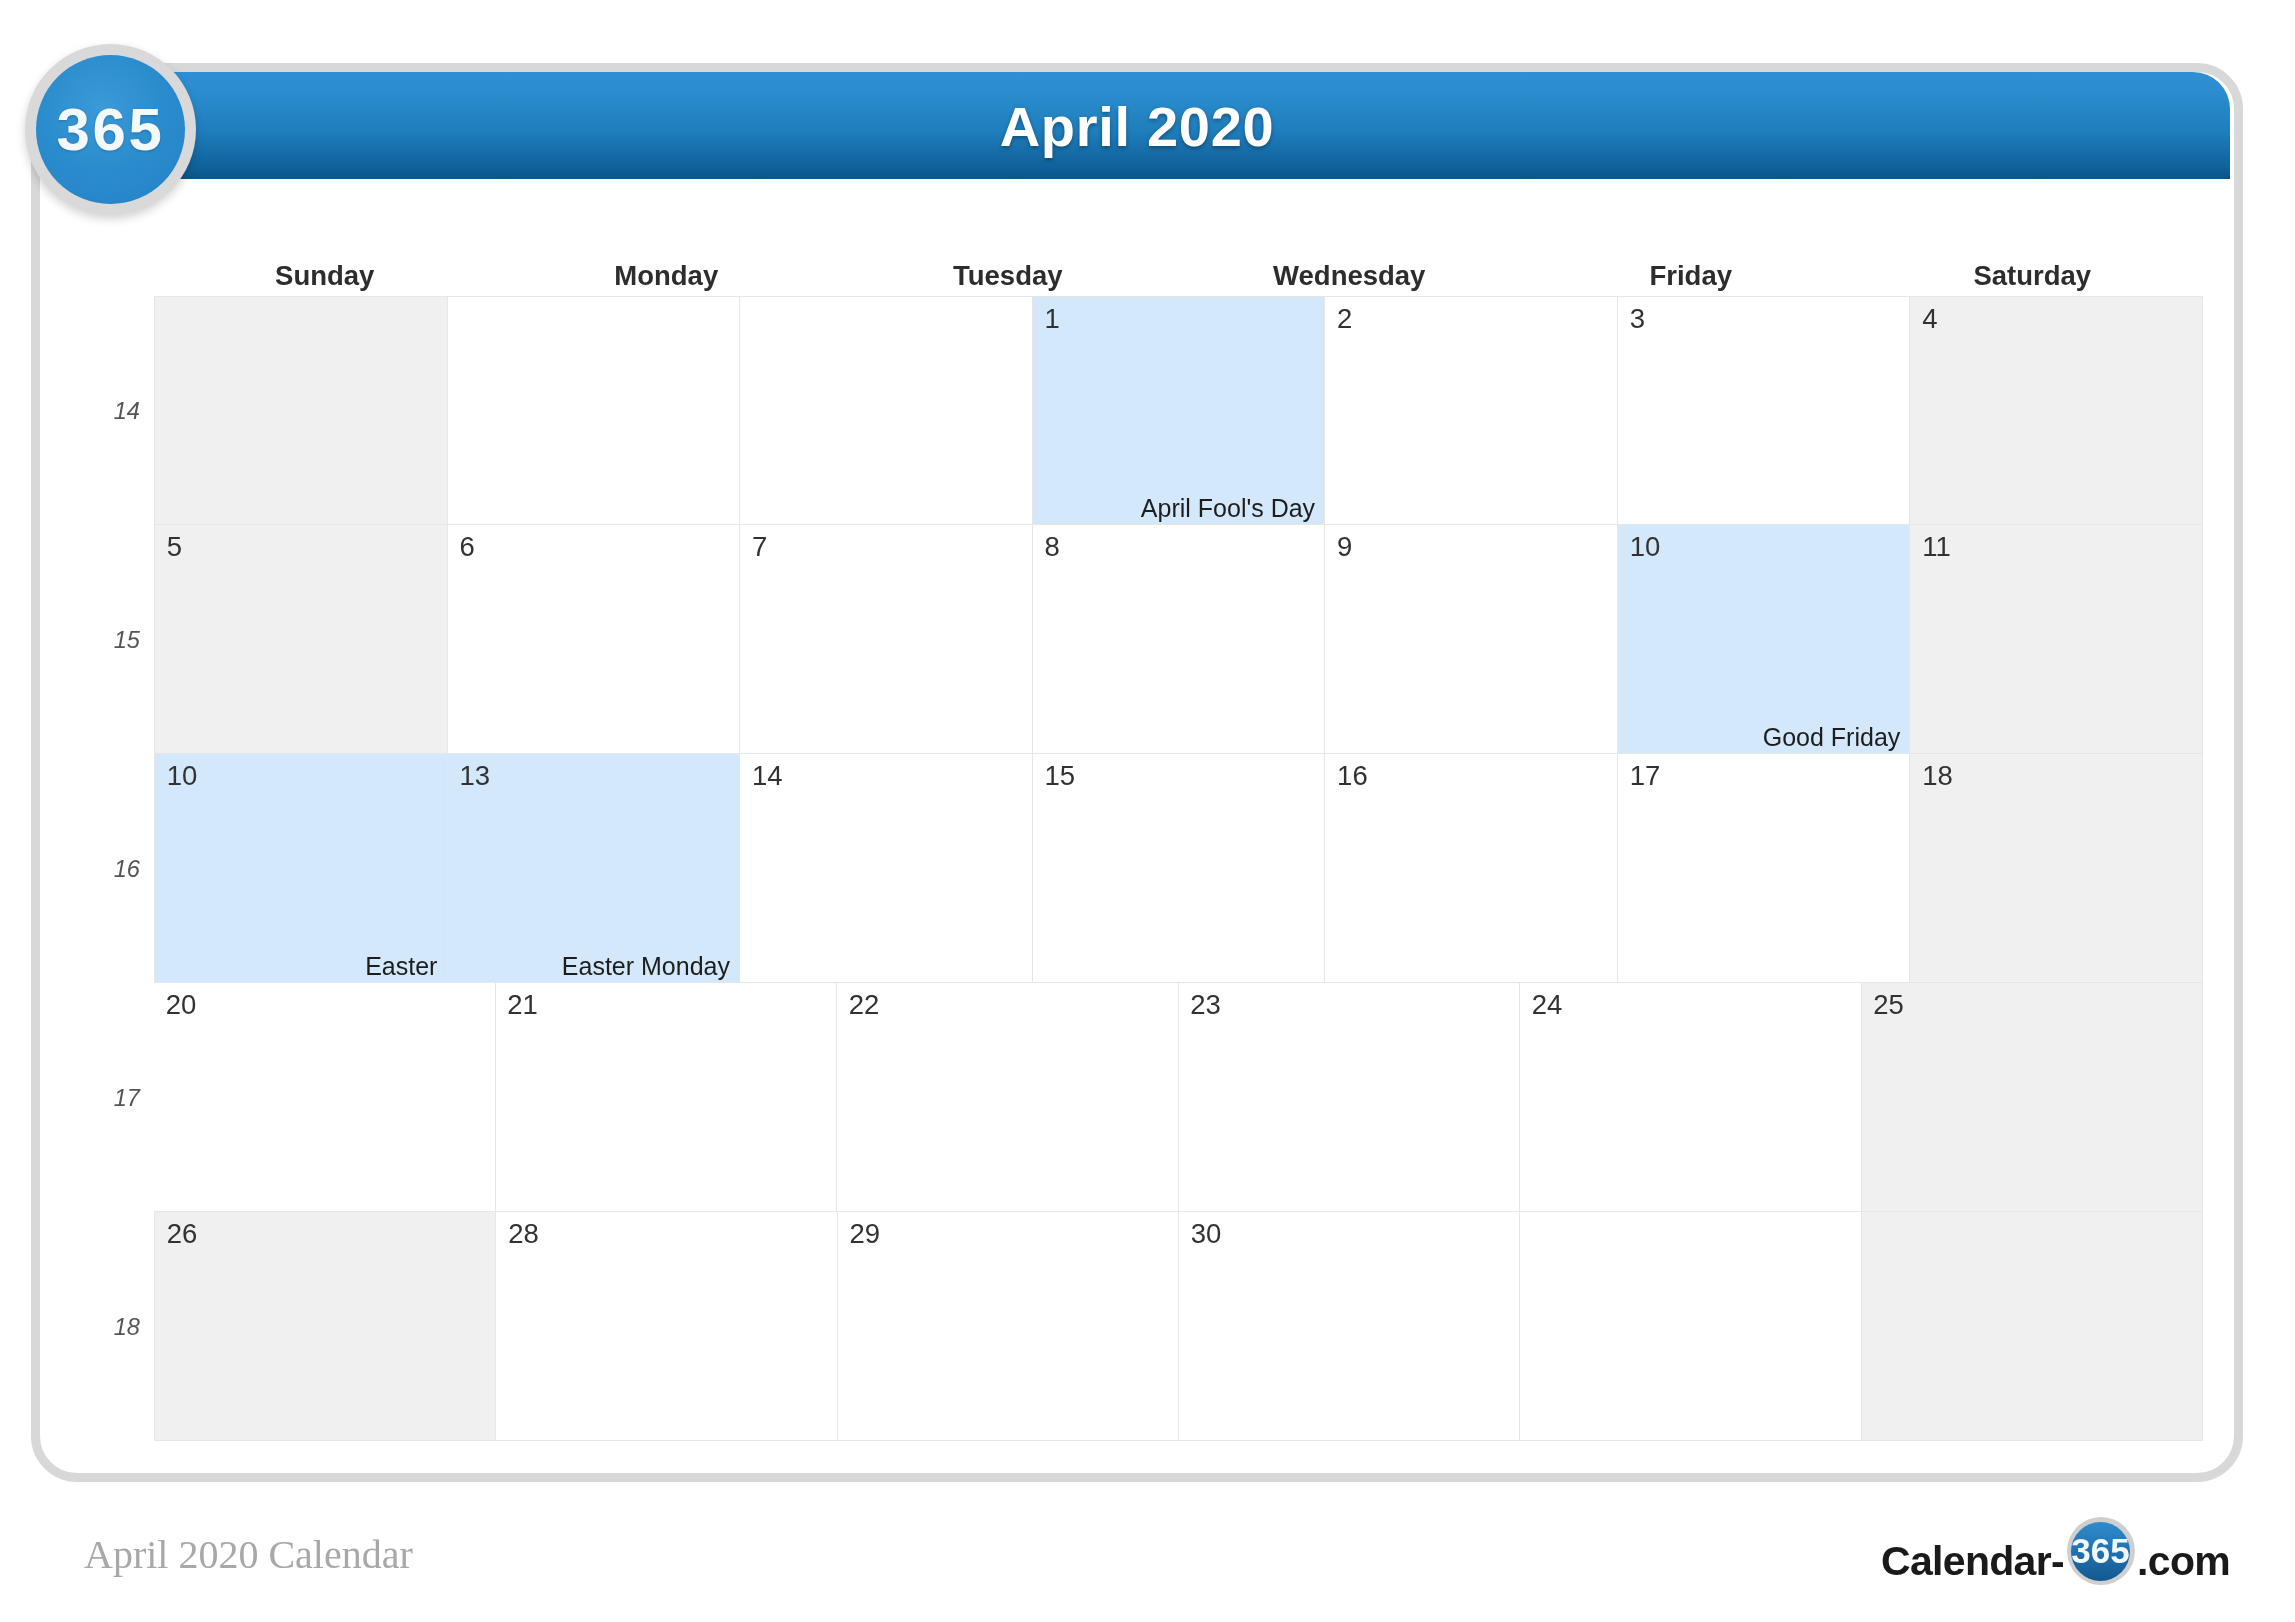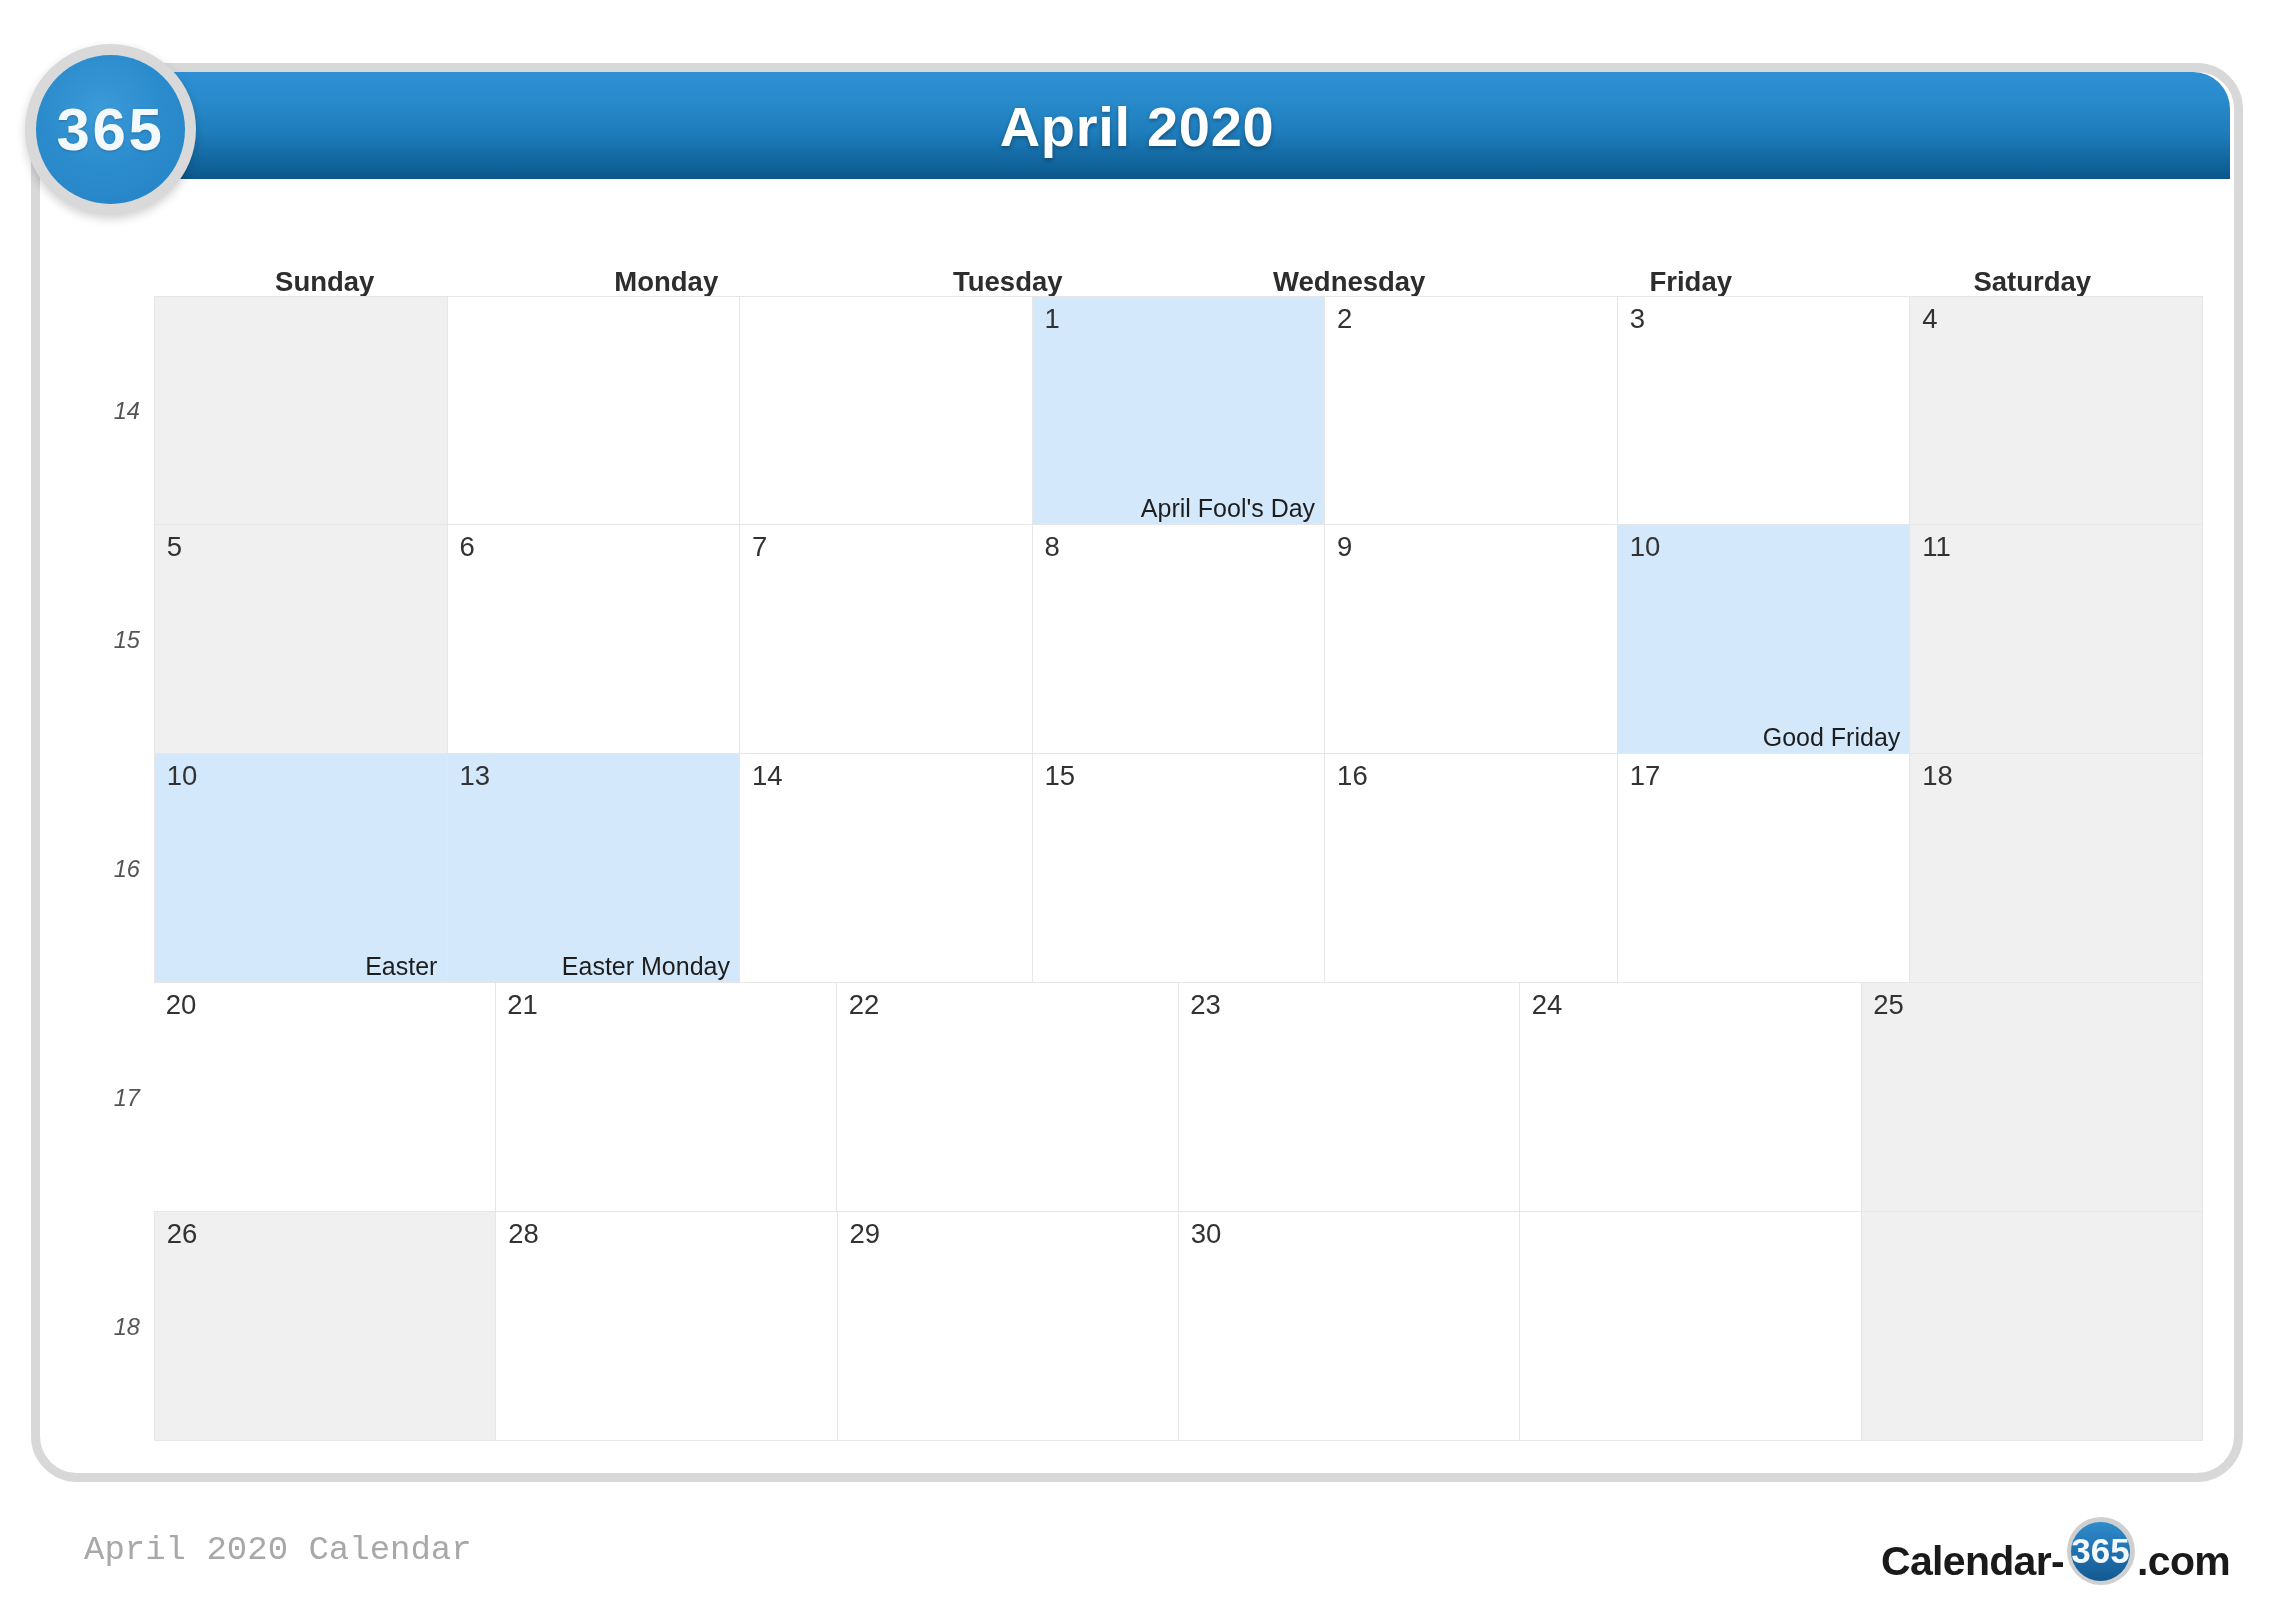--- a/index.html
+++ b/index.html
@@ -102,21 +102,21 @@
     font-family: "Liberation Sans", "DejaVu Sans", sans-serif;
     white-space: nowrap;
     pointer-events: none;
     z-index: 1;
   }
 
   
   #weekday-row {
     position: absolute;
     left: 154px;
-    top: 256px;
+    top: 250px;
     width: 2049px;
     height: 51px;
     display: flex;
     z-index: 5;
   }
   .weekday-cell {
     flex: 1 1 0;
     text-align: center;
     font-size: 27.5px;
     font-weight: bold;
@@ -188,23 +188,23 @@
     color: #1d1d1d;
     font-family: "Liberation Sans", "DejaVu Sans", sans-serif;
     white-space: nowrap;
   }
 
   
   #footer-left {
     position: absolute;
     left: 84px;
     top: 1531px;
-    font-size: 34px;
+    font-size: 40px;
     color: #a8a8a8;
-    font-family: Liberation Mono, monospace;
+    font-family: Liberation Serif, serif;
   }
   #footer-logo {
     position: absolute;
     right: 65px;
     top: 1517px;
     display: flex;
     align-items: flex-end;
     font-size: 41px;
     font-weight: bold;
     font-family: "Liberation Sans", "DejaVu Sans", sans-serif;

